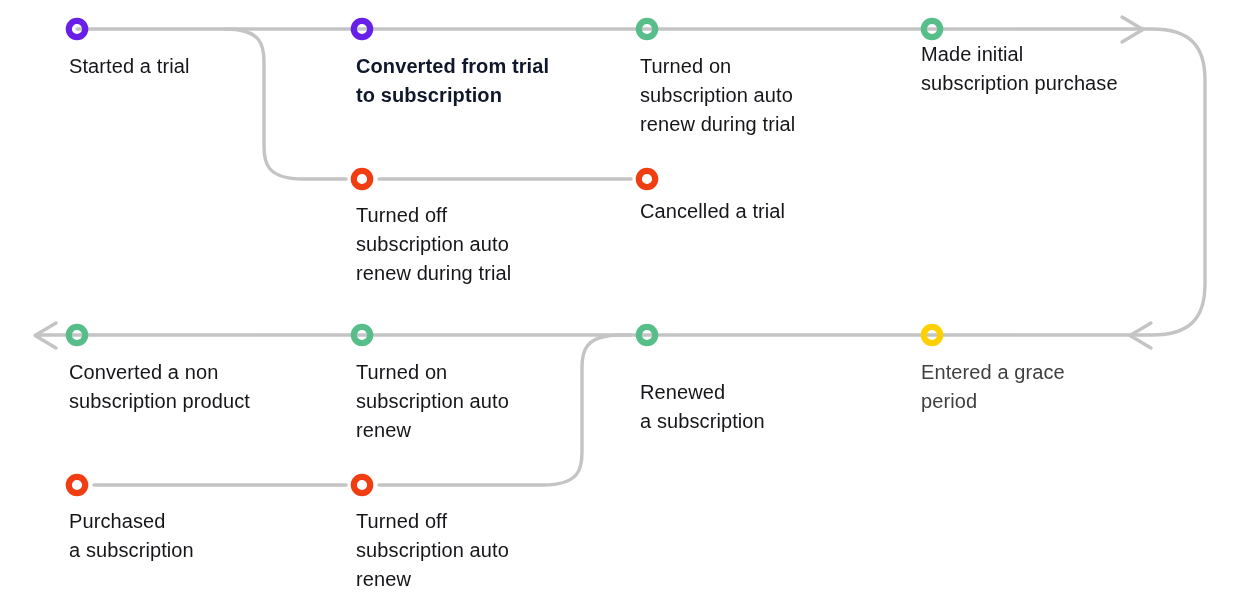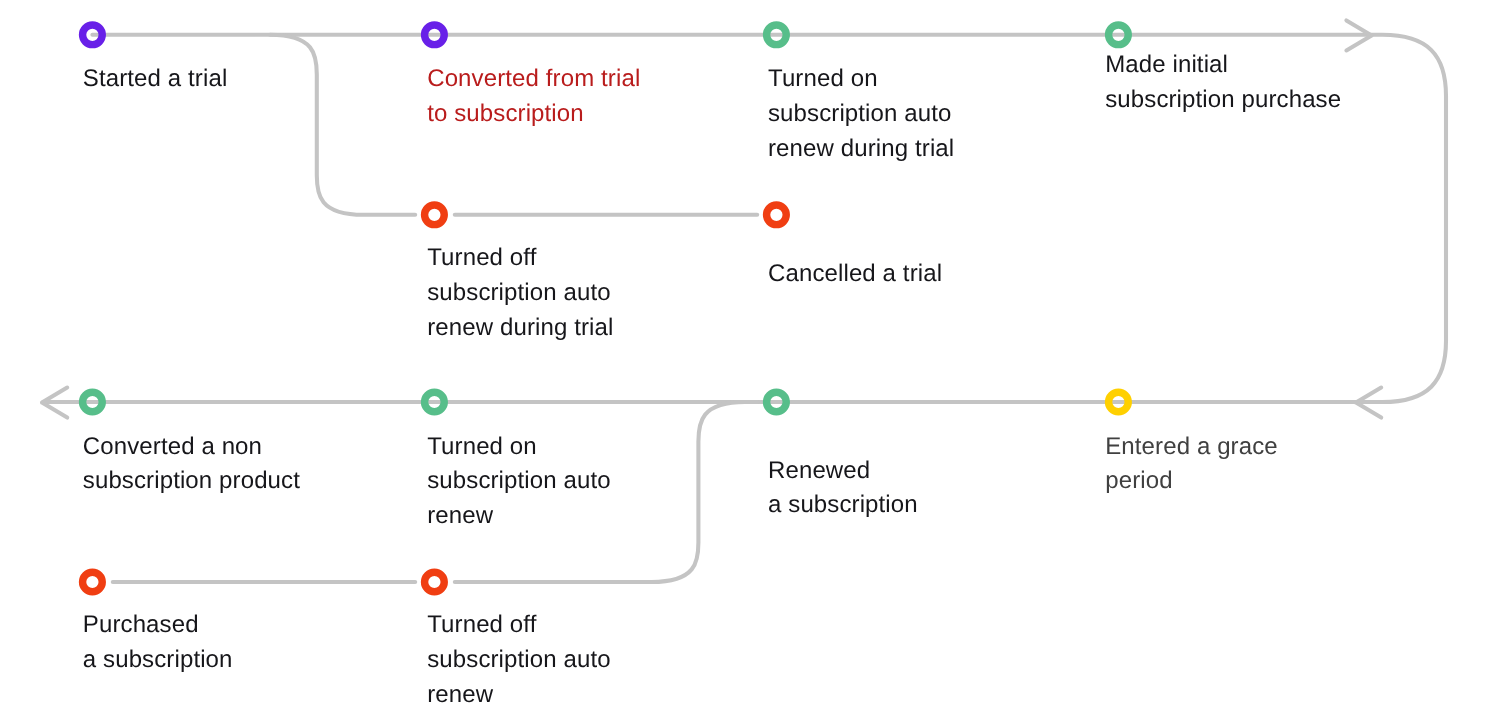--- a/index.html
+++ b/index.html
@@ -72,31 +72,31 @@
         <circle cx="362" cy="335" r="8.2" fill="none" stroke="#57BE8A" stroke-width="6.2"></circle>
         <circle cx="647" cy="335" r="8.2" fill="none" stroke="#57BE8A" stroke-width="6.2"></circle>
         <circle cx="932" cy="335" r="8.2" fill="none" stroke="#FFD000" stroke-width="6.2"></circle>
         <circle cx="77" cy="485" r="8.2" fill="none" stroke="#F03E12" stroke-width="6.2"></circle>
         <circle cx="362" cy="485" r="8.2" fill="none" stroke="#F03E12" stroke-width="6.2"></circle>
       </g>
   </svg>
 
   <div id="node-labels">
       <div class="node-label" style="left: 69px; top: 52px; color: rgb(22, 22, 26);">Started a trial</div>
-      <div class="node-label" style="left: 356px; top: 52px; color: #b91c1c;">Converted from trial
+      <div class="node-label" style="left: 356px; top: 52px; color: #0f172a; font-weight: bold;">Converted from trial
 to subscription</div>
       <div class="node-label" style="left: 640px; top: 52px; color: rgb(22, 22, 26);">Turned on
 subscription auto
 renew during trial</div>
       <div class="node-label" style="left: 921px; top: 40px; color: rgb(22, 22, 26);">Made initial
 subscription purchase</div>
       <div class="node-label" style="left: 356px; top: 201px; color: rgb(22, 22, 26);">Turned off
 subscription auto
 renew during trial</div>
-      <div class="node-label" style="left: 640px; top: 214px; color: rgb(22, 22, 26);">Cancelled a trial</div>
+      <div class="node-label" style="left: 640px; top: 197px; color: rgb(22, 22, 26);">Cancelled a trial</div>
       <div class="node-label" style="left: 69px; top: 358px; color: rgb(22, 22, 26);">Converted a non
 subscription product</div>
       <div class="node-label" style="left: 356px; top: 358px; color: rgb(22, 22, 26);">Turned on
 subscription auto
 renew</div>
       <div class="node-label" style="left: 640px; top: 378px; color: rgb(22, 22, 26);">Renewed
 a subscription</div>
       <div class="node-label" style="left: 921px; top: 358px; color: #404040;">Entered a grace
 period</div>
       <div class="node-label" style="left: 69px; top: 507px; color: rgb(22, 22, 26);">Purchased

